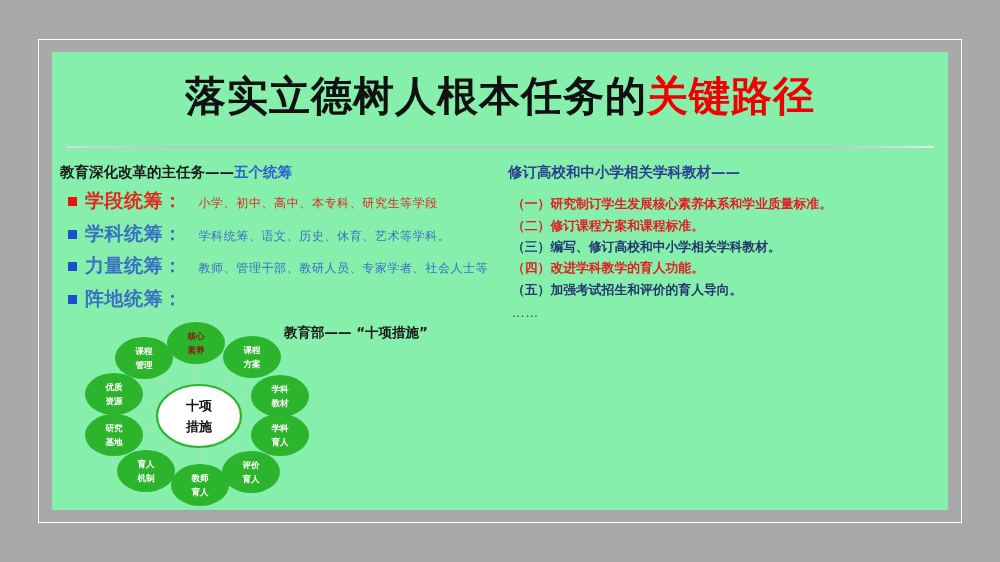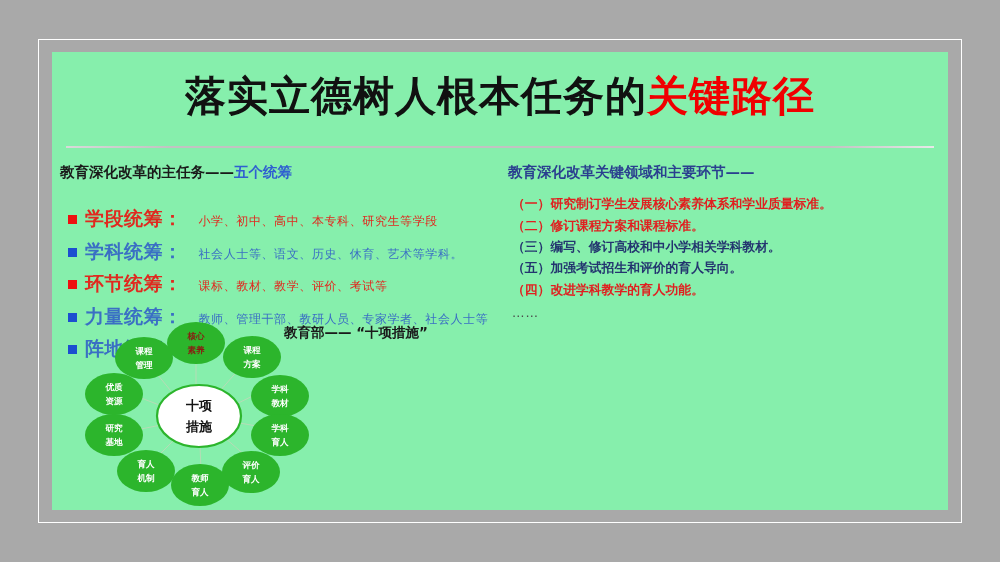--- a/index.html
+++ b/index.html
@@ -37,21 +37,21 @@
     background:linear-gradient(to right,#d9d9d9,#c2c2c2 12%,#c2c2c2 88%,#e8e8e8);
   }
 
   
   #cols{position:absolute;left:0;top:112px;width:896px;height:180px;}
   .col{position:absolute;top:0;}
   #col-left{left:8px;width:460px;}
   #col-right{left:456px;width:430px;}
 
   .col-head{
-    font-size:14.5px;font-weight:bold;line-height:1.2;margin-bottom:25px;
+    font-size:14.5px;font-weight:bold;line-height:1.2;margin-bottom:7px;
     font-family:"DejaVu Sans","Liberation Sans",sans-serif;
     white-space:nowrap;
   }
   .hd-black{color:#1a1a1a;}
   .hd-blue{color:#2f5fd0;}
   .hd-navy{color:#2a3f8f;}
 
   
   .blt-row{
     display:flex;align-items:baseline;margin:0 0 6.5px 8px;white-space:nowrap;
@@ -128,49 +128,44 @@
 
         <div class="blt-row">
           <span class="blt-sq sq-red"></span>
           <span class="blt-key c-red">学段统筹：</span>
           <span class="blt-val c-red">小学、初中、高中、本专科、研究生等学段</span>
         </div>
 
         <div class="blt-row">
           <span class="blt-sq sq-blue"></span>
           <span class="blt-key c-blue">学科统筹：</span>
-          <span class="blt-val c-blue">社会人士等、语文、历史、休育、艺术等学科。</span>
-        </div>
-
-        <div class="blt-row">
-          <span class="blt-sq sq-red"></span>
-          <span class="blt-key c-red">环节统筹：</span>
-          <span class="blt-val c-red">课标、教材、教学、评价、考试等</span>
-        </div>
+          <span class="blt-val c-blue">学科统筹、语文、历史、休育、艺术等学科。</span>
+        </div>
+
 
         <div class="blt-row">
           <span class="blt-sq sq-blue"></span>
           <span class="blt-key c-blue">力量统筹：</span>
           <span class="blt-val c-blue">教师、管理干部、教研人员、专家学者、社会人士等</span>
         </div>
 
         <div class="blt-row">
           <span class="blt-sq sq-blue"></span>
           <span class="blt-key c-blue">阵地统筹：</span>
         </div>
       </div>
 
       <div class="col" id="col-right">
-        <div class="col-head hd-navy" style="margin-bottom:17px;">教育深化改革关键领域和主要环节——</div>
+        <div class="col-head hd-navy" style="margin-bottom:17px;">修订高校和中小学相关学科教材——</div>
 
         <div class="num-row n-red">（一）研究制订学生发展核心素养体系和学业质量标准。</div>
         <div class="num-row n-red">（二）修订课程方案和课程标准。</div>
         <div class="num-row n-navy">（三）编写、修订高校和中小学相关学科教材。</div>
+        <div class="num-row n-red">（四）改进学科教学的育人功能。</div>
         <div class="num-row n-navy">（五）加强考试招生和评价的育人导向。</div>
-        <div class="num-row n-red">（四）改进学科教学的育人功能。</div>
 
         <div id="ellipsis">……</div>
       </div>
     </div>
 
     <div id="diagram">
       <div id="dia-caption">教育部—— “十项措施”</div>
 
       <svg width="300" height="188" viewBox="0 0 300 188">
 

